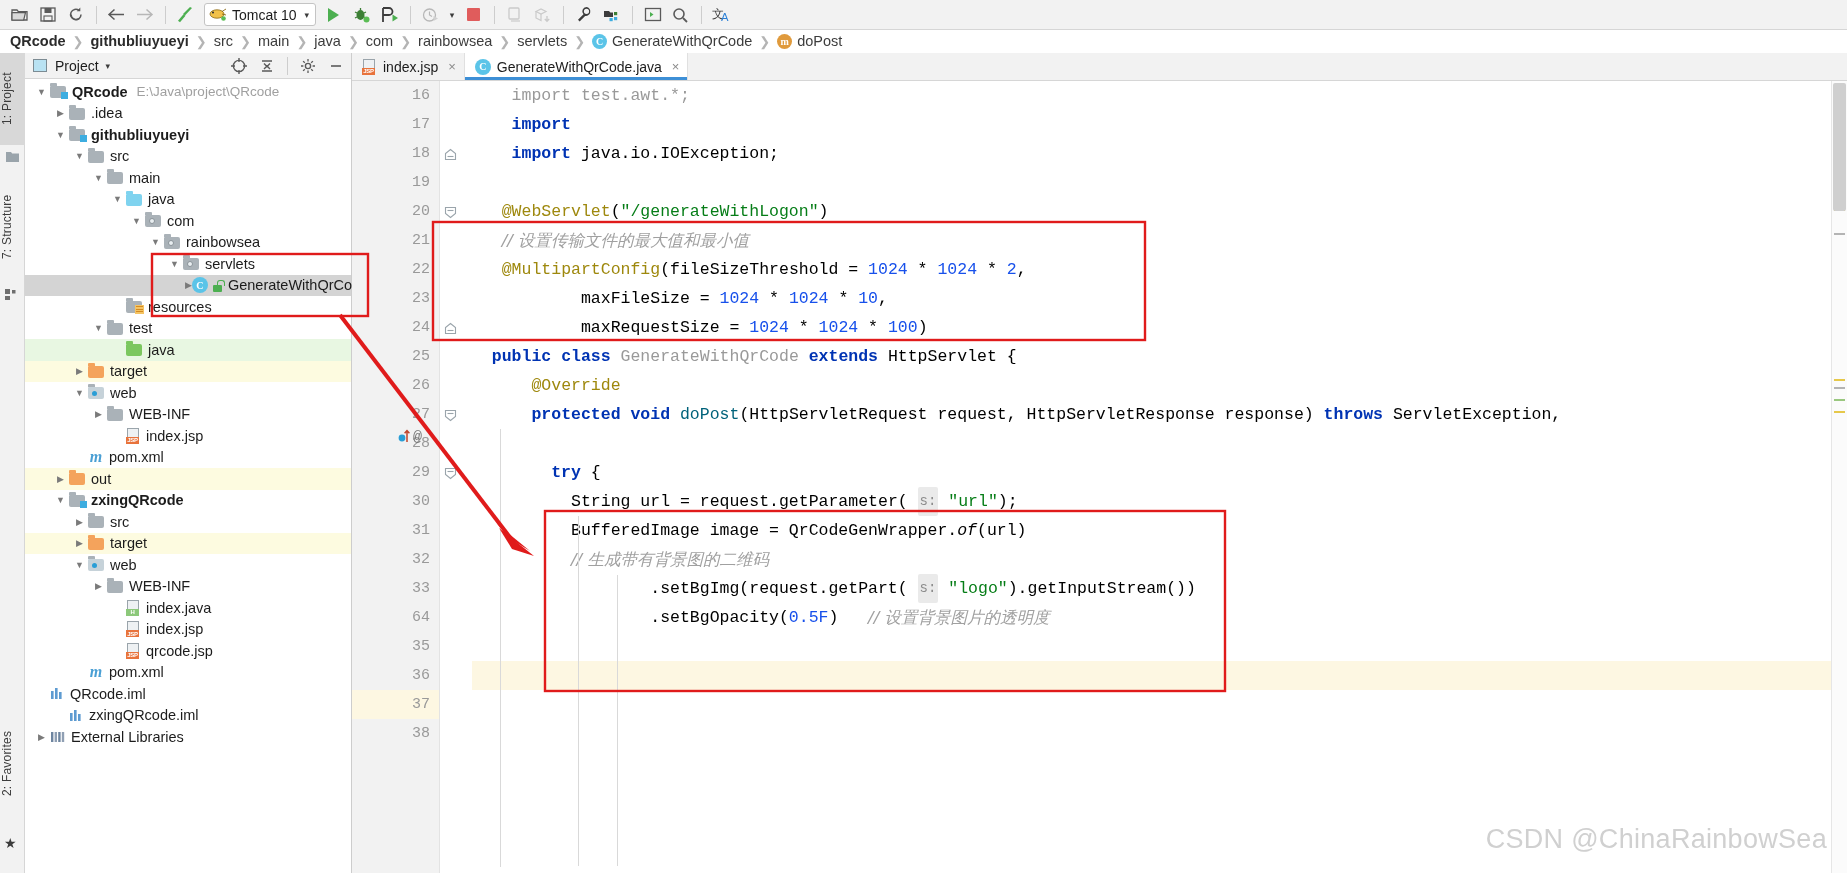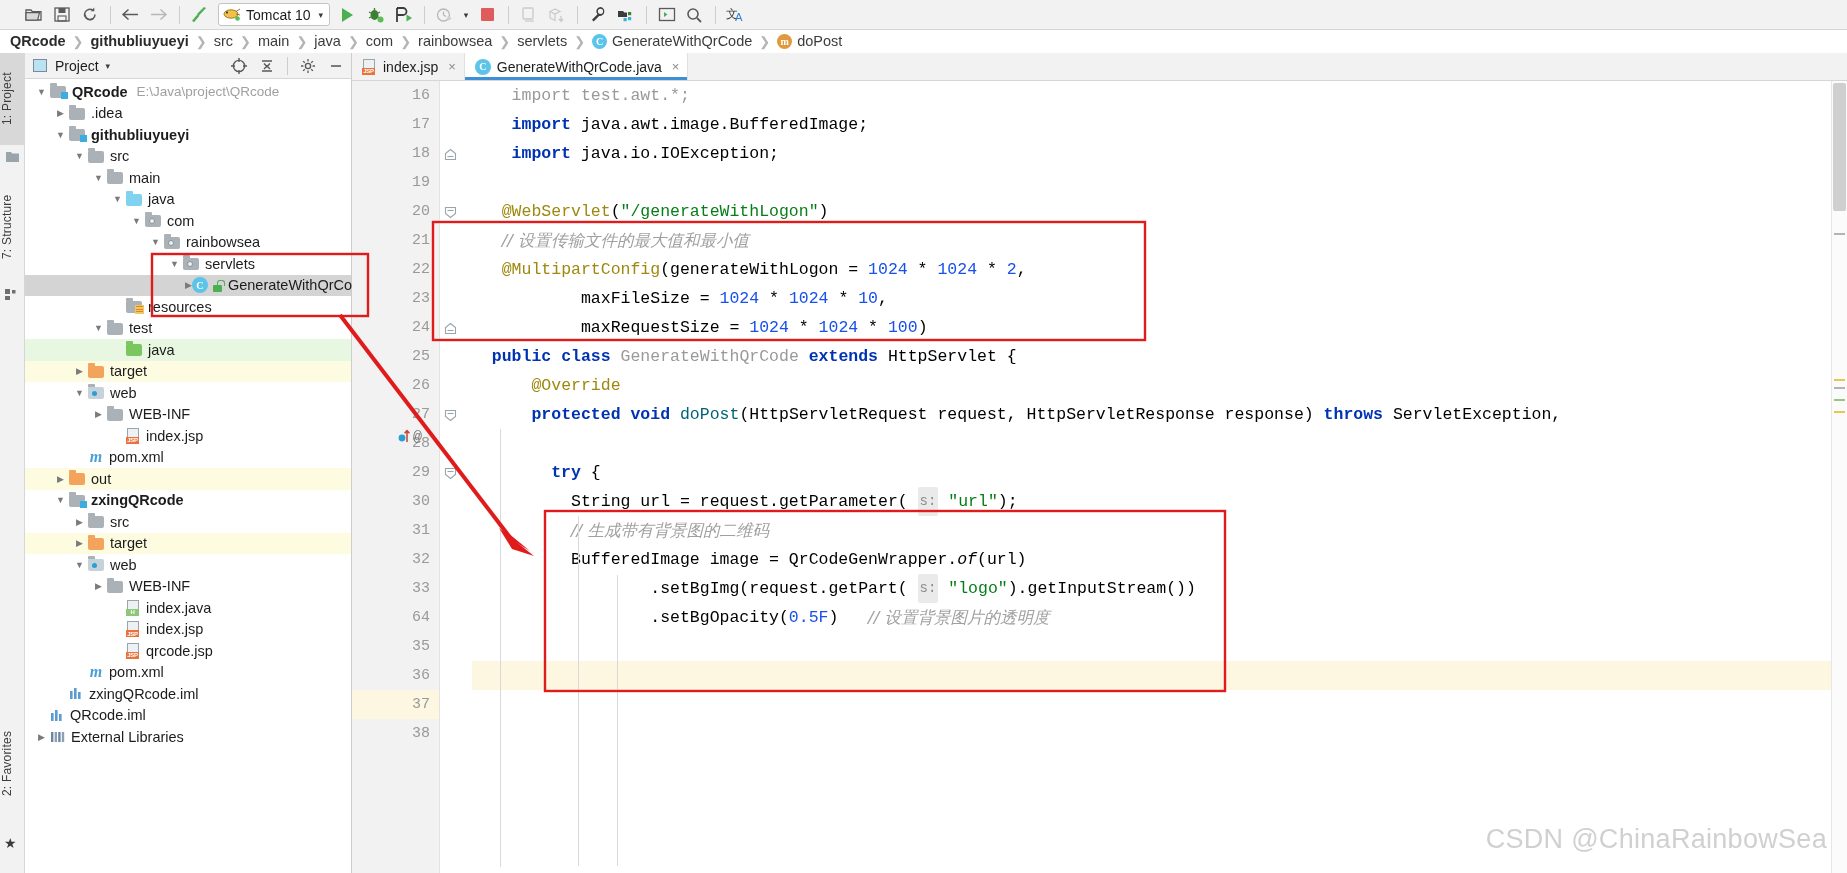--- a/index.html
+++ b/index.html
@@ -16,21 +16,21 @@
     background: #ffffff;
   }
 
   
   .toolbar {
     position: absolute; left: 0; top: 0;
     width: 1847px; height: 30px;
     background: #f2f2f2;
     border-bottom: 1px solid #d6d6d6;
     display: flex; align-items: center;
-    padding-left: 20px;
+    padding-left: 6px;
   }
   .tb-icon {
     width: 27px; height: 26px;
     display: flex; align-items: center; justify-content: center;
     margin-right: 1px;
     font-size: 15px;
     color: #5a5a5a;
     position: relative;
   }
   .tb-sep {
@@ -851,38 +851,38 @@
           </span>
           <span class="label">qrcode.jsp</span>
         </div>
         <div class="row">
           <span style="display:inline-block;width:46px;flex:0 0 auto"></span>
           <span class="twisty"></span>
           <span class="mglyph">m</span>
           <span class="label">pom.xml</span>
         </div>
         <div class="row">
+          <span style="display:inline-block;width:8px;flex:0 0 auto"></span>
+          <span class="twisty"></span>
+          <span class="iml-ico"><svg width="15" height="14" viewBox="0 0 15 14">
+              <rect x="1" y="5" width="2.6" height="8" fill="#5e9bd1"></rect>
+              <rect x="5" y="2" width="2.6" height="11" fill="#5e9bd1"></rect>
+              <rect x="9" y="6" width="2.6" height="7" fill="#5e9bd1"></rect>
+            </svg></span>
+          <span class="label">QRcode.iml</span>
+        </div>
+        <div class="row">
           <span style="display:inline-block;width:27px;flex:0 0 auto"></span>
           <span class="twisty"></span>
           <span class="iml-ico"><svg width="15" height="14" viewBox="0 0 15 14">
               <rect x="1" y="5" width="2.6" height="8" fill="#5e9bd1"></rect>
               <rect x="5" y="2" width="2.6" height="11" fill="#5e9bd1"></rect>
               <rect x="9" y="6" width="2.6" height="7" fill="#5e9bd1"></rect>
             </svg></span>
           <span class="label">zxingQRcode.iml</span>
-        </div>
-        <div class="row">
-          <span style="display:inline-block;width:8px;flex:0 0 auto"></span>
-          <span class="twisty"></span>
-          <span class="iml-ico"><svg width="15" height="14" viewBox="0 0 15 14">
-              <rect x="1" y="5" width="2.6" height="8" fill="#5e9bd1"></rect>
-              <rect x="5" y="2" width="2.6" height="11" fill="#5e9bd1"></rect>
-              <rect x="9" y="6" width="2.6" height="7" fill="#5e9bd1"></rect>
-            </svg></span>
-          <span class="label">QRcode.iml</span>
         </div>
         <div class="row">
           <span style="display:inline-block;width:8px;flex:0 0 auto"></span>
           <span class="twisty">▶</span>
           <span class="libs-ico"><svg width="16" height="14" viewBox="0 0 16 14">
               <rect x="1" y="2" width="2.4" height="10" fill="#6e85a0"></rect>
               <rect x="4.6" y="2" width="2.4" height="10" fill="#8f9fb3"></rect>
               <rect x="8.2" y="2" width="2.4" height="10" fill="#6e85a0"></rect>
               <rect x="11.8" y="2" width="2.4" height="10" fill="#8f9fb3"></rect>
             </svg></span>
@@ -986,36 +986,36 @@
           <div style="height: 29px; position: relative;"></div>
           <div style="height: 29px; position: relative;"></div>
           <div style="height: 29px; position: relative;"></div>
           <div style="height: 29px; position: relative;"></div>
           <div style="height: 29px; position: relative;"></div>
           <div style="height: 29px; position: relative;"></div>
           <div style="height: 29px; position: relative;"></div>
         </div>
       <div class="code" id="code">
           <div class="cline"><span class="">    </span><span class="gray">import</span><span class="gray"> test.awt.*;</span></div>
-          <div class="cline"><span class="">    </span><span class="kw">import</span><span class="typ"> java.awt.image.BufferedImage;</span></div>
+          <div class="cline"><span class="">    </span><span class="kw">import</span></div>
           <div class="cline"><span class="">    </span><span class="kw">import</span><span class="typ"> java.io.IOException;</span></div>
           <div class="cline">&nbsp;</div>
           <div class="cline"><span class="">   </span><span class="ann">@WebServlet</span><span class="typ">(</span><span class="str">"/generateWithLogon"</span><span class="typ">)</span></div>
           <div class="cline"><span class="">   </span><span class="cmt cjk">// 设置传输文件的最大值和最小值</span></div>
-          <div class="cline"><span class="">   </span><span class="ann">@MultipartConfig</span><span class="typ">(generateWithLogon = </span><span class="num">1024</span><span class="typ"> * </span><span class="num">1024</span><span class="typ"> * </span><span class="num">2</span><span class="typ">,</span></div>
+          <div class="cline"><span class="">   </span><span class="ann">@MultipartConfig</span><span class="typ">(fileSizeThreshold = </span><span class="num">1024</span><span class="typ"> * </span><span class="num">1024</span><span class="typ"> * </span><span class="num">2</span><span class="typ">,</span></div>
           <div class="cline"><span class="">           </span><span class="typ">maxFileSize = </span><span class="num">1024</span><span class="typ"> * </span><span class="num">1024</span><span class="typ"> * </span><span class="num">10</span><span class="typ">,</span></div>
           <div class="cline"><span class="">           </span><span class="typ">maxRequestSize = </span><span class="num">1024</span><span class="typ"> * </span><span class="num">1024</span><span class="typ"> * </span><span class="num">100</span><span class="typ">)</span></div>
           <div class="cline"><span class="">  </span><span class="kw">public</span><span class=""> </span><span class="kw">class</span><span class=""> </span><span class="gray">GenerateWithQrCode</span><span class=""> </span><span class="kw">extends</span><span class="typ"> HttpServlet {</span></div>
           <div class="cline"><span class="">      </span><span class="ann">@Override</span></div>
           <div class="cline"><span class="">      </span><span class="kw">protected</span><span class=""> </span><span class="kw">void</span><span class=""> </span><span class="mth">doPost</span><span class="typ">(HttpServletRequest request, HttpServletResponse response) </span><span class="kw">throws</span><span class="typ"> ServletException,</span></div>
           <div class="cline">&nbsp;</div>
           <div class="cline"><span class="">        </span><span class="kw">try</span><span class="typ"> {</span></div>
           <div class="cline"><span class="">          </span><span class="typ">String url = request.getParameter( </span><span class="hintbg">s:</span><span class=""> </span><span class="str">"url"</span><span class="typ">);</span></div>
+          <div class="cline"><span class="">          </span><span class="typ">BufferedImage image = QrCodeGenWrapper.</span><span class="ital">of</span><span class="typ">(url)</span></div>
           <div class="cline"><span class="">          </span><span class="cmt cjk">// 生成带有背景图的二维码</span></div>
-          <div class="cline"><span class="">          </span><span class="typ">BufferedImage image = QrCodeGenWrapper.</span><span class="ital">of</span><span class="typ">(url)</span></div>
           <div class="cline"><span class="">                  </span><span class="typ">.setBgImg(request.getPart( </span><span class="hintbg">s:</span><span class=""> </span><span class="str">"logo"</span><span class="typ">).getInputStream())</span></div>
           <div class="cline"><span class="">                  </span><span class="typ">.setBgOpacity(</span><span class="num">0.5F</span><span class="typ">)</span><span class="">   </span><span class="cmt cjk">// 设置背景图片的透明度</span></div>
           <div class="cline">&nbsp;</div>
           <div class="cline cur">&nbsp;</div>
           <div class="cline">&nbsp;</div>
           <div class="iguide" style="left: 38px; top: 348px; height: 438px;"></div>
           <div class="iguide" style="left: 116px; top: 435px; height: 350px;"></div>
           <div class="iguide" style="left: 155px; top: 494px; height: 291px;"></div>
         </div>
     </div>

